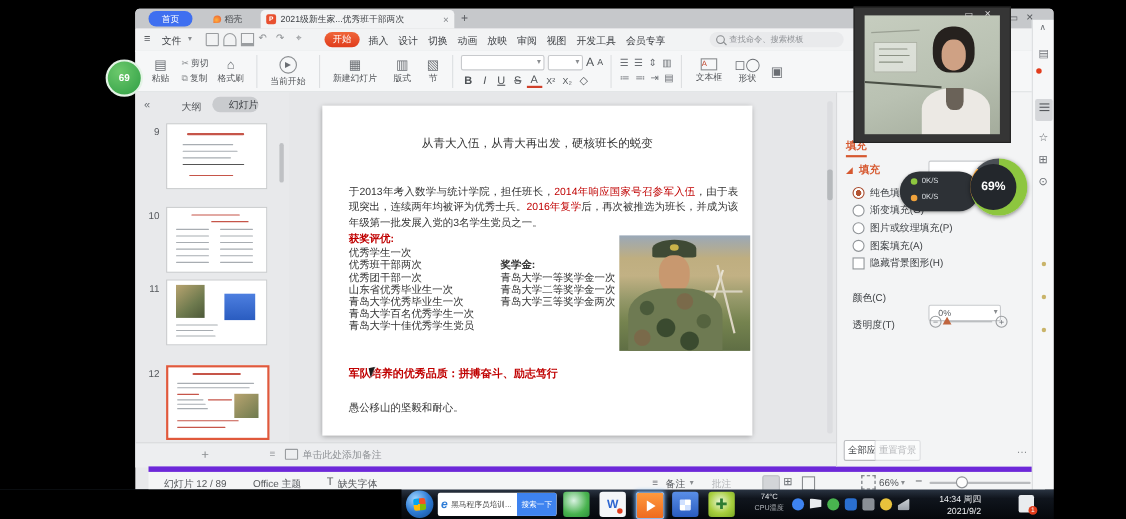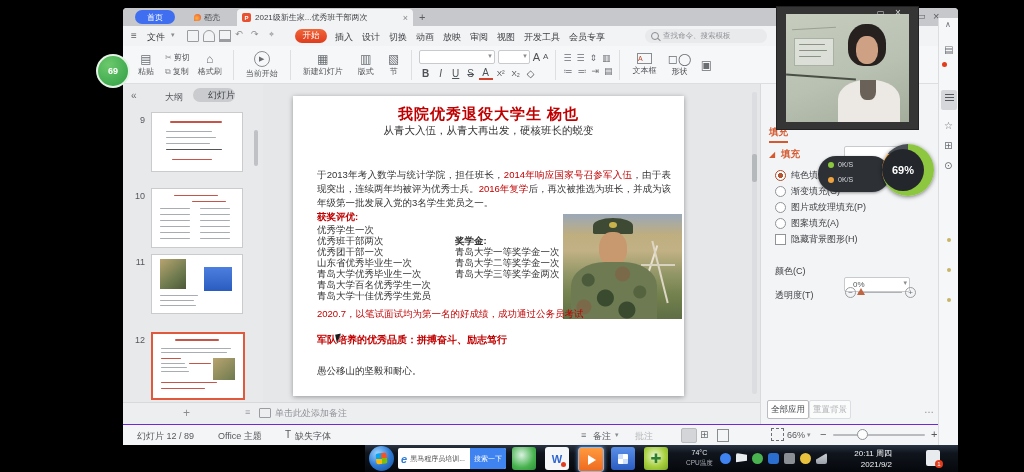--- a/index.html
+++ b/index.html
@@ -19,21 +19,21 @@
   .sb{display:flex;align-items:center;font-size:8px;color:#53565a;gap:2px}
   .sep{width:1px;background:#dddfe1;height:30px;margin:0 3px}
   .cb{background:#fff;border:1px solid #c8cacd;border-radius:2px;font-size:8px;color:#555;position:relative}
   .cb .ca{position:absolute;right:2px;top:1px;font-size:7px;color:#8a8d90}
   .fmt{font-size:10px;color:#4e5256;width:14px;text-align:center}
   
   .thumbpanel{left:0;top:76px;width:140px;height:318px;background:#e8e9eb}
   .slidearea{left:140px;top:76px;width:497px;height:318px;background:#e6e7e9}
   .slide{left:30px;top:12px;width:391px;height:300px;background:#fff;box-shadow:0 1px 5px rgba(0,0,0,.35)}
   .notesbar{left:0;top:394px;width:637px;height:22px;background:#edeef0;border-top:1px solid #d8d9db}
-  .statusbar{left:0;top:416px;width:815px;height:21px;background:#f4f5f6;border-top:1px solid #6d28d9}
+  .statusbar{left:12px;top:416px;width:815px;height:21px;background:#f4f5f6;border-top:5px solid #6d28d9}
   .rightpanel{left:637px;top:76px;width:178px;height:340px;background:#f3f4f5;border-left:1px solid #d9dadc}
   .slimbar{left:815px;top:10px;width:20px;height:427px;background:#f6f7f8;border-left:1px solid #dcdddf}
   .thumb{background:#fff;border:1px solid #c9cbcd;position:absolute;left:28px;width:90px;overflow:hidden}
   .thumb.sel{border:2px solid #e0593c}
   .ln{position:absolute;background:#a8adb2;height:2px;border-radius:1px}
   .lnr{background:#c65549}
   .num{position:absolute;left:6px;width:16px;text-align:right;font-size:9px;color:#55585c}
   .rd{width:9px;height:9px;border:1px solid #909498;border-radius:50%;background:#fff;flex:none}
   .rd.sel{border-color:#a84a2c;background:radial-gradient(circle at center,#b35432 0 2.5px,#fff 2.8px)}
   .ck{width:9px;height:9px;border:1px solid #909498;background:#fff;flex:none}
@@ -252,23 +252,20 @@
       <div class="ab" style="left:60px;top:24px;width:22px;height:22px;background:linear-gradient(140deg,#b8a470,#6e7a4e)"></div>
       <div class="ln lnr" style="left:8px;top:48px;width:56px;height:1px"></div>
       <div class="ln lnr" style="left:8px;top:54px;width:44px;height:1px"></div>
     </div>
 
     <div class="ab" style="left:131px;top:46px;width:4px;height:36px;background:#bfc1c4;border-radius:2px"></div>
   </div>
 
   <div class="ab slidearea">
     <div class="ab slide">
-      <div class="ab" style="left:0;top:9px;width:100%;text-align:center;font-size:15px;font-weight:bold;letter-spacing:1px">
-        <span class="red">我院优秀退役大学生  杨也</span>
-      </div>
       <div class="ab blk" style="left:0;top:28px;width:100%;text-align:center;font-size:10.5px">从青大入伍，从青大再出发，硬核班长的蜕变</div>
 
       <div class="ab" style="left:24px;top:72px;width:354px;font-size:9.5px;line-height:14px;text-align:justify">
         <span class="blk">于2013年考入数学与统计学院，担任班长，</span><span class="red">2014年响应国家号召参军入伍</span><span class="blk">，由于表现突出，连续两年均被评为优秀士兵。</span><span class="red">2016年复学</span><span class="blk">后，再次被推选为班长，并成为该年级第一批发展入党的3名学生党员之一。</span>
       </div>
 
       <div class="ab red" style="left:24px;top:115px;font-size:9.5px;font-weight:bold">获奖评优:</div>
       <div class="aw" style="top:128px">优秀学生一次</div>
       <div class="aw" style="top:139px">优秀班干部两次</div>
       <div class="aw" style="top:150px">优秀团干部一次</div>
@@ -291,21 +288,20 @@
         <div class="ab" style="left:36px;top:18px;width:28px;height:34px;border-radius:45%;background:#c8986f"></div>
         <div class="ab" style="left:8px;top:48px;width:86px;height:60px;border-radius:40% 40% 0 0;background:
           radial-gradient(circle at 20% 30%,#4a5a3a 0 6px,transparent 7px),
           radial-gradient(circle at 60% 20%,#7a6a4a 0 7px,transparent 8px),
           radial-gradient(circle at 40% 60%,#3a4a2f 0 8px,transparent 9px),
           radial-gradient(circle at 80% 50%,#55633f 0 6px,transparent 7px),
           radial-gradient(circle at 15% 75%,#7a6a4a 0 7px,transparent 8px),
           radial-gradient(circle at 65% 80%,#3a4a2f 0 8px,transparent 9px),#6e7a52"></div>
       </div>
 
-      <div class="ab red" style="left:24px;top:212px;font-size:9.5px">2020.7，以笔试面试均为第一名的好成绩，成功通过公务员考试</div>
       <div class="ab red" style="left:24px;top:237px;font-size:10px;font-weight:bold">军队培养的优秀品质：拼搏奋斗、励志笃行</div>
       <div class="ab blk" style="left:24px;top:269px;font-size:9.5px">愚公移山的坚毅和耐心。</div>
 
       <div class="ab" style="left:43px;top:238px;width:0;height:0;border-top:9px solid #1a1a1a;border-right:6px solid transparent;transform:rotate(-12deg);filter:drop-shadow(0 0 1px #fff)"></div>
     </div>
     <div class="ab" style="left:489px;top:8px;width:5px;height:302px;background:#dcdde0;border-radius:2px">
       <div class="ab" style="left:0;top:62px;width:5px;height:28px;background:#b6b9bc;border-radius:2px"></div>
     </div>
   </div>
 
@@ -374,21 +370,21 @@
     <span class="ab" style="left:14px;top:205px;font-size:9px;color:#3e4145">透明度(T)</span>
     <span class="ab" style="left:92px;top:196px;font-size:8px;color:#55585c">0%</span>
     <span class="ab" style="left:84px;top:203px;width:9px;height:9px;border:1px solid #9a9da0;border-radius:50%;font-size:8px;color:#6a6e73;text-align:center;line-height:9px">−</span>
     <div class="ab" style="left:97px;top:208px;width:44px;height:1px;background:#b0b3b6"></div>
     <div class="ab" style="left:96px;top:204px;width:0;height:0;border-left:4px solid transparent;border-right:4px solid transparent;border-bottom:7px solid #c0653f"></div>
     <span class="ab" style="left:144px;top:203px;width:9px;height:9px;border:1px solid #9a9da0;border-radius:50%;font-size:8px;color:#6a6e73;text-align:center;line-height:9px">+</span>
 
     <div class="ab f" style="left:6px;top:316px;width:40px;height:17px;background:#fff;border:1px solid #b9bbbe;border-radius:2px;justify-content:center">
       <span style="font-size:8.5px;color:#3e4145">全部应用</span>
     </div>
-    <div class="ab f" style="left:48px;top:316px;width:40px;height:17px;background:#fafbfb;border:1px solid #dcdde0;border-radius:2px;justify-content:center">
+    <div class="ab f" style="left:34px;top:316px;width:40px;height:17px;background:#fafbfb;border:1px solid #dcdde0;border-radius:2px;justify-content:center">
       <span style="font-size:8.5px;color:#b3b5b8">重置背景</span>
     </div>
     <span class="ab" style="left:163px;top:320px;font-size:10px;color:#8a8d90">…</span>
   </div>
 
   <div class="ab slimbar">
     <span class="ab" style="left:6px;top:2px;font-size:8px;color:#6a6e73">∧</span>
     <span class="ab" style="left:5px;top:26px;font-size:10px;color:#6a6e73">▤</span>
     <span class="ab" style="left:3px;top:44px;width:5px;height:5px;background:#e23c1c;border-radius:50%"></span>
     <div class="ab" style="left:2px;top:72px;width:16px;height:20px;background:#d5d7da;border-radius:2px">
@@ -478,20 +474,20 @@
 
   <div class="tray" style="left:720px;background:#3e83f0;border-radius:50%"></div>
   <div class="tray" style="left:736px;background:#e9ecef;clip-path:polygon(0 0,100% 15%,100% 70%,0 85%)"></div>
   <div class="tray" style="left:752px;background:#49b34f;border-radius:50%"></div>
   <div class="tray" style="left:768px;background:#2a6fd0;border-radius:3px"></div>
   <div class="tray" style="left:784px;background:#8a8f96;border-radius:2px"></div>
   <div class="tray" style="left:800px;background:#e8c23c;border-radius:50%"></div>
   <div class="tray" style="left:816px;background:linear-gradient(#cfd3d8,#9aa0a8);clip-path:polygon(0 100%,100% 100%,100% 0,0 60%)"></div>
 
   <div class="ab" style="left:838px;top:3px;width:54px;text-align:right;line-height:11px">
-    <div style="font-size:8px;color:#f0f2f4">20:11 周四</div>
+    <div style="font-size:8px;color:#f0f2f4">14:34 周四</div>
     <div style="font-size:8px;color:#f0f2f4">2021/9/2</div>
   </div>
 
   <div class="ab" style="left:926px;top:5px;width:14px;height:16px;background:#e9ecef;border-radius:2px;z-index:60">
     <span style="position:absolute;right:-3px;bottom:-2px;width:8px;height:8px;border-radius:50%;background:#e23c1c;color:#fff;font-size:6px;text-align:center;line-height:8px">1</span>
   </div>
 </div>
 
 </body></html>

